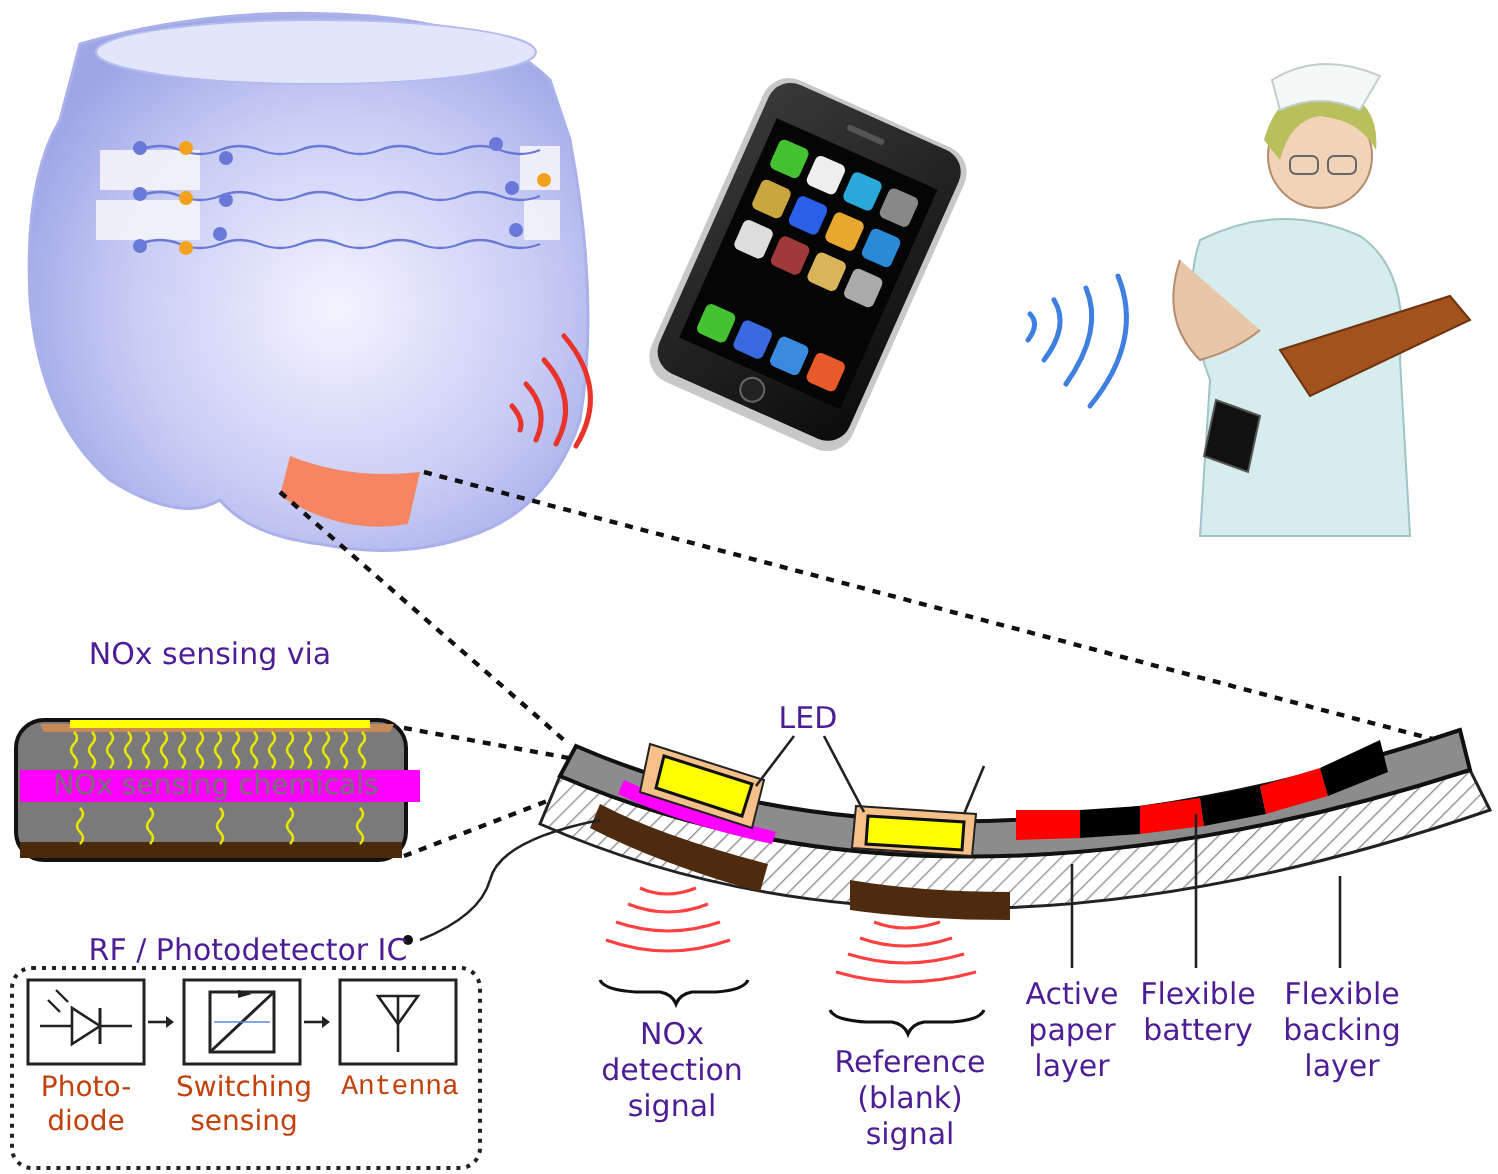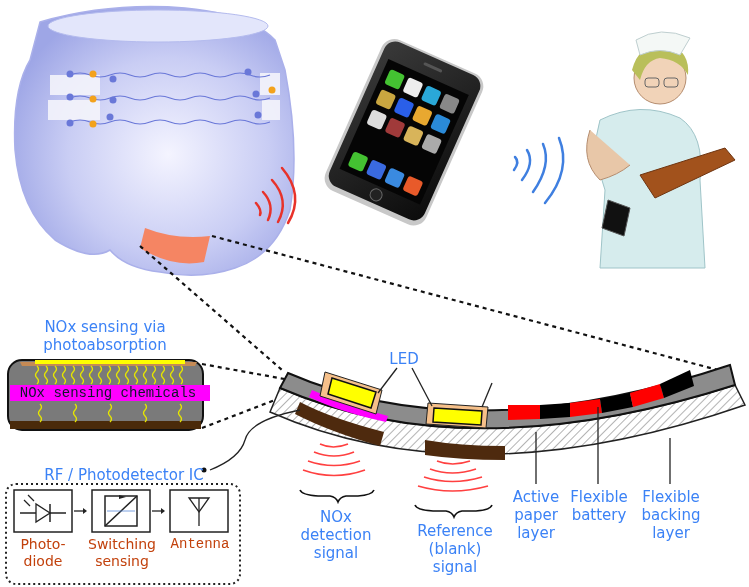--- a/index.html
+++ b/index.html
@@ -1,18 +1,18 @@
 <!DOCTYPE html>
 <html><head>
 <meta charset="utf-8">
 <style>
   html, body { margin:0; padding:0; background:#ffffff; }
   body { width:749px; height:587px; position:relative; overflow:hidden;
          font-family:"DejaVu Sans", sans-serif; color:#222; }
-  .lbl { position:absolute; font-size:15px; line-height:18px; text-align:center; color:#3b82f6; white-space:nowrap; }
+  .lbl { position:absolute; font-size:15px; line-height:18px; text-align:center; color:#4c1d95; white-space:nowrap; }
   svg { position:absolute; left:0; top:0; }
   .block-label { position:absolute; font-size:14px; line-height:17px; text-align:center; color:#c2410c; }
 </style>
 </head>
 <body>
 
 <svg width="749" height="587" viewBox="0 0 749 587">
   <defs>
     <radialGradient id="diaperGrad" cx="0.55" cy="0.55" r="0.6">
       <stop offset="0" stop-color="#f4f4ff"></stop>
@@ -226,23 +226,22 @@
       <path d="M161,508 L165,511 L161,514 Z" fill="#222"></path>
 
     <rect x="170" y="490" width="58" height="42" fill="#fff" stroke="#222" stroke-width="1.5"></rect>
     <path d="M189,498 L209,498 L199,512 Z" fill="none" stroke="#222" stroke-width="1.3"></path>
     <line x1="199" y1="498" x2="199" y2="526" stroke="#222" stroke-width="1.3"></line>
   </g>
 </svg>
 
 <div class="lbl" style="left:40px; top:318px; width:130px;">
   <div>NOx sensing via</div>
-  <div>photoabsorption</div>
-</div>
-<div class="lbl" style="left:10px; top:384px; width:196px; color:#0f172a; font-size:14px;font-family:Liberation Mono, monospace;">NOx sensing chemicals</div>
+</div>
+<div class="lbl" style="left:10px; top:384px; width:196px; color:#737373; font-size:14px;">NOx sensing chemicals</div>
 
 <div class="lbl" style="left:34px; top:466px; width:180px;">RF / Photodetector IC</div>
 
 <div class="block-label" style="left:8px; top:536px; width:70px;">
   <div>Photo-</div>
   <div>diode</div>
 </div>
 <div class="block-label" style="left:82px; top:536px; width:80px;">
   <div>Switching</div>
   <div>sensing</div>

